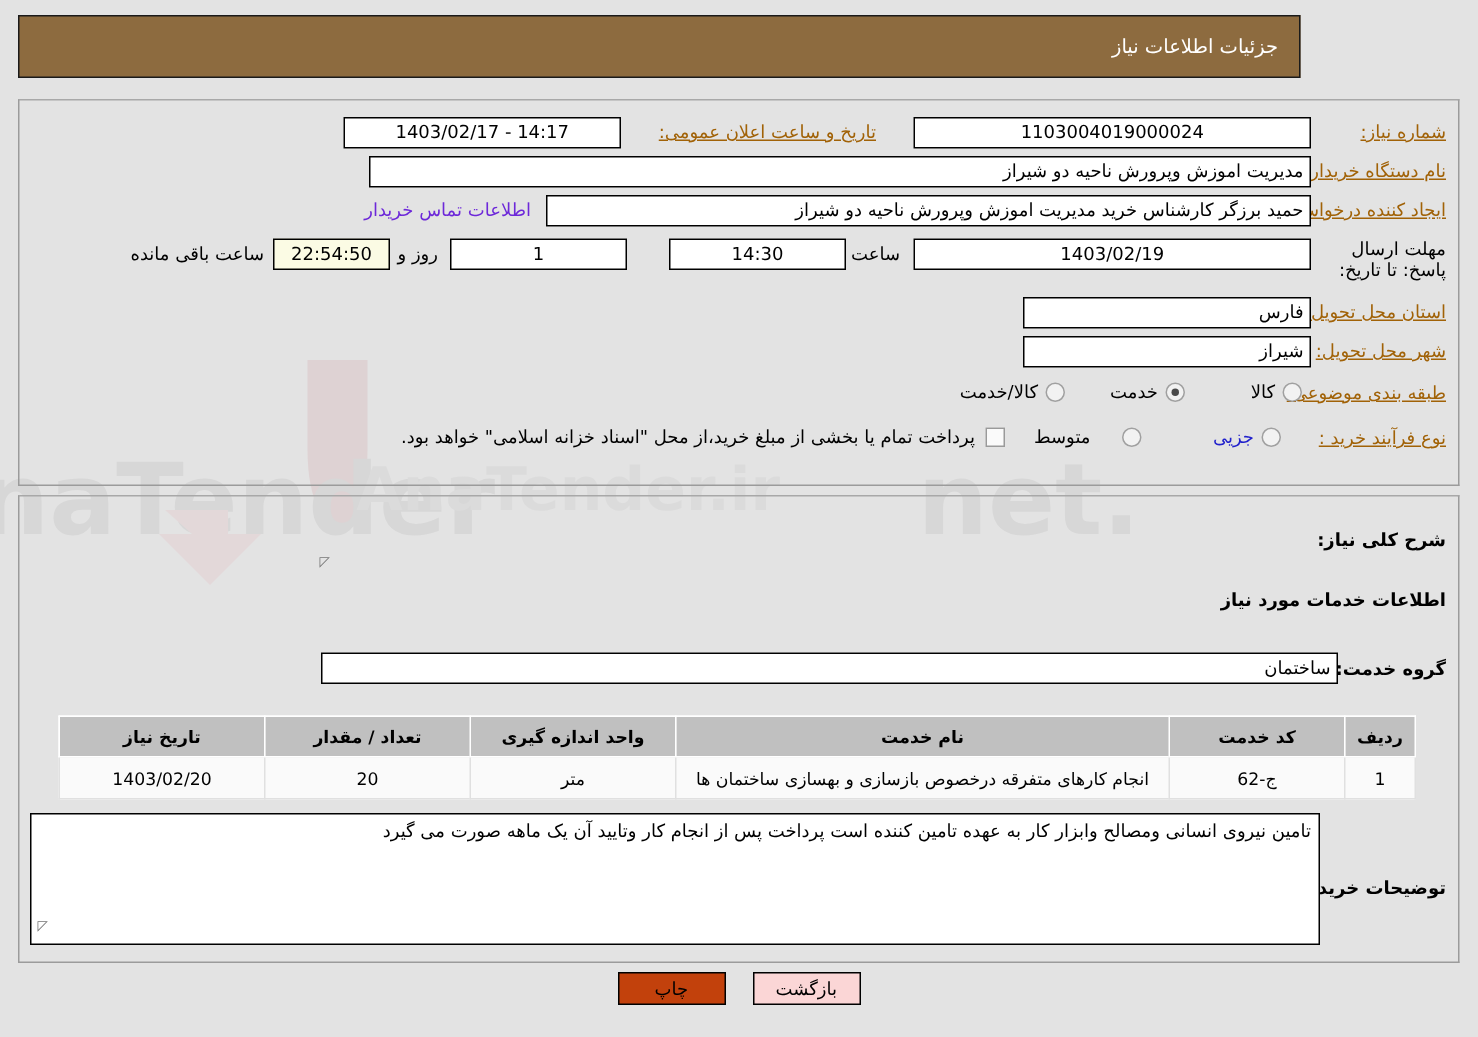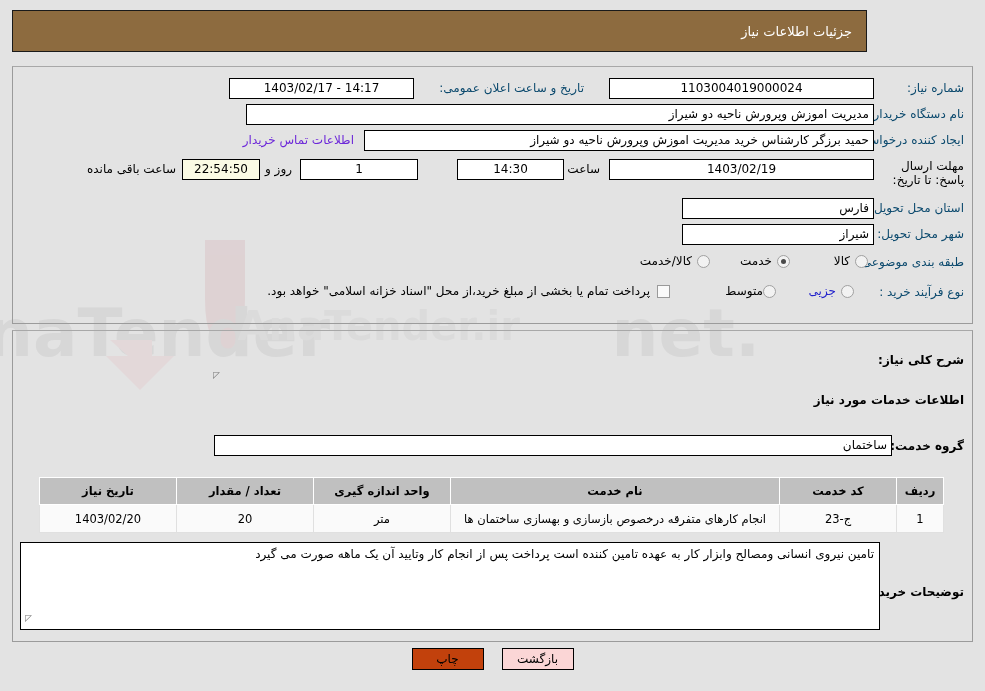--- a/index.html
+++ b/index.html
@@ -61,23 +61,24 @@
   #info-panel { left: 12px; top: 66px; width: 961px; height: 258px; }
 
   .frow {
     position: absolute;
     display: flex;
     align-items: center;
     white-space: nowrap;
   }
   .lbl {
     font-size: 12px;
-    color: #0c4a6e;
+    color: #a16207;
     text-align: right;
     white-space: nowrap;
+    text-decoration: underline;
   }
   .lbl2 {
     font-size: 12px;
     color: #000;
     text-align: right;
     line-height: 14px;
   }
   .fld {
     background: #ffffff;
     border: 1px solid #000000;
@@ -252,21 +253,21 @@
 
   <div class="frow" style="right:8px; top:66px;">
     <span class="lbl">ایجاد کننده درخواست:</span>
   </div>
   <div class="fld rightalign" style="position:absolute; right:98px; top:63px; width:510px;">حمید برزگر کارشناس خرید مدیریت اموزش وپرورش ناحیه دو شیراز</div>
   <a class="lnk" style="position:absolute; right:618px; top:66px;">اطلاعات تماس خریدار</a>
 
   <div class="lbl2" style="position:absolute; right:8px; top:92px; width:86px;">مهلت ارسال پاسخ: تا تاریخ:</div>
   <div class="fld" style="position:absolute; right:98px; top:92px; width:265px;">1403/02/19</div>
   <span class="plain" style="position:absolute; right:372px; top:95px;">ساعت</span>
-  <div class="fld" style="position:absolute; right:408px; top:92px; width:107px;">14:30</div>
+  <div class="fld" style="position:absolute; right:408px; top:92px; width:118px;">14:30</div>
   <div class="fld" style="position:absolute; right:554px; top:92px; width:118px;">1</div>
   <span class="plain" style="position:absolute; right:680px; top:95px;">روز و</span>
   <div class="fld cream" style="position:absolute; right:712px; top:92px; width:78px;">22:54:50</div>
   <span class="plain" style="position:absolute; right:796px; top:95px;">ساعت باقی مانده</span>
 
   <div class="frow" style="right:8px; top:134px;">
     <span class="lbl">استان محل تحویل:</span>
   </div>
   <div class="fld rightalign" style="position:absolute; right:98px; top:131px; width:192px;">فارس</div>
 
@@ -291,21 +292,21 @@
     <span class="plain">کالا/خدمت</span>
   </div>
 
   <div class="frow" style="right:8px; top:218px;">
     <span class="lbl">نوع فرآیند خرید :</span>
   </div>
   <div class="frow" style="right:118px; top:217px; gap:5px;">
     <span class="radio"></span>
     <span class="plain" style="color:#2222cc;">جزیی</span>
   </div>
-  <div class="frow" style="right:196px; top:217px; gap:0;">
+  <div class="frow" style="right:211px; top:217px; gap:21px;">
     <span class="radio"></span>
     <span class="plain">متوسط</span>
   </div>
   <div class="frow" style="right:302px; top:217px; gap:7px;">
     <span class="checkbox"></span>
     <span class="plain">پرداخت تمام یا بخشی از مبلغ خرید،از محل "اسناد خزانه اسلامی" خواهد بود.</span>
   </div>
 </div>
 
 <div class="panel" id="detail-panel">
@@ -325,21 +326,21 @@
         <th style="width:108px;">کد خدمت</th>
         <th>نام خدمت</th>
         <th style="width:128px;">واحد اندازه گیری</th>
         <th style="width:128px;">تعداد / مقدار</th>
         <th style="width:128px;">تاریخ نیاز</th>
       </tr>
     </thead>
     <tbody>
       <tr>
         <td>1</td>
-        <td>ج-23</td>
+        <td>ج-62</td>
         <td>انجام کارهای متفرقه درخصوص بازسازی و بهسازی ساختمان ها</td>
         <td>متر</td>
         <td>20</td>
         <td>1403/02/20</td>
       </tr>
     </tbody>
   </table>
 
   <div class="sec-label" style="right:8px; top:254px;">توضیحات خریدار:</div>
   <div class="bigbox" style="right:92px; top:211px; width:860px; height:88px;">تامین نیروی انسانی ومصالح وابزار کار به عهده تامین کننده است پرداخت پس از انجام کار وتایید آن یک ماهه صورت می گیرد</div>

